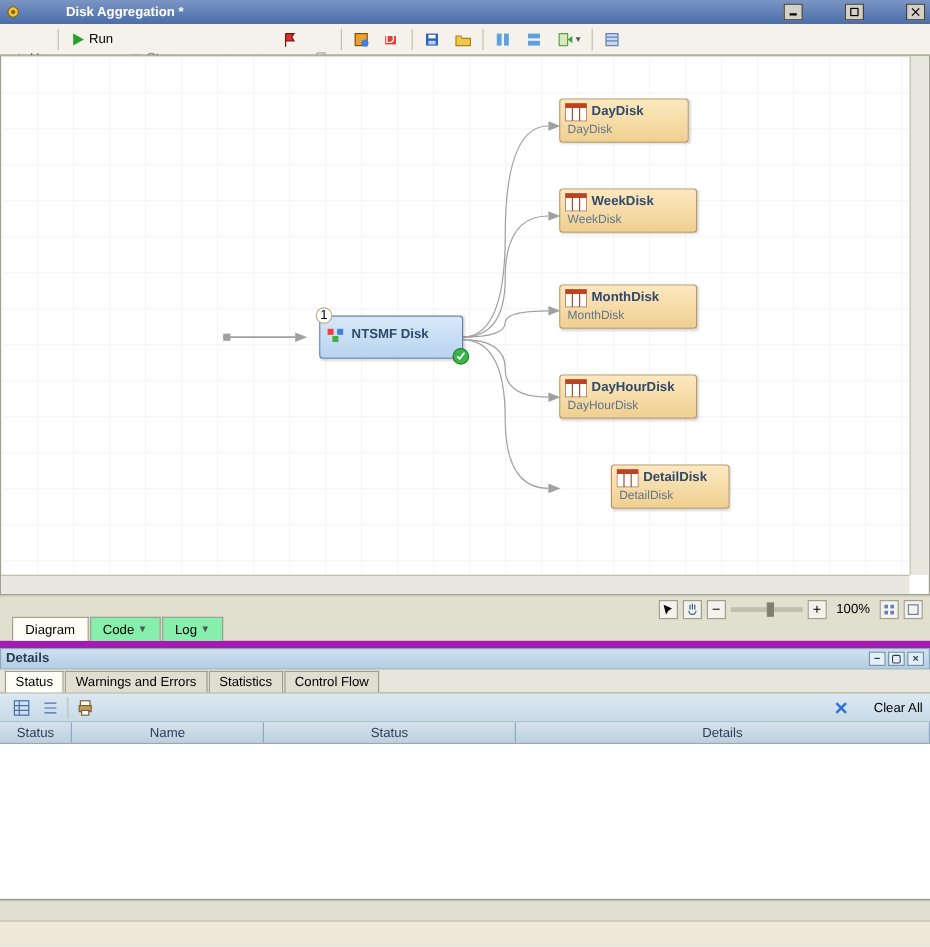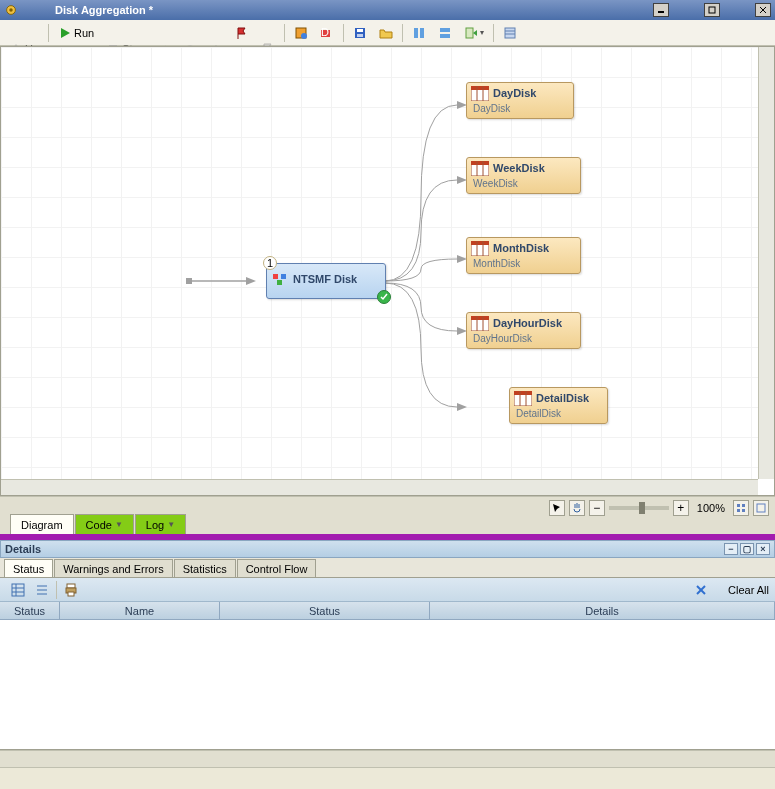--- a/index.html
+++ b/index.html
@@ -30,21 +30,21 @@
   .node-icon { position: absolute; left: 4px; top: 3px; width: 18px; height: 15px; }
   .badge { position:absolute; width:14px; height:14px; border-radius:50%; background:#fff; border:1px solid #c0b080; display:flex; align-items:center; justify-content:center; font-size:9px; }
   .badge-ok { background:#39b54a; border-color:#2a8038; }
 
   .zoom-bar { height: 22px; background: #e1dfd0; border-top: 1px solid #c0c0b0; display: flex; align-items: center; justify-content: flex-end; padding: 0 6px; gap: 4px; }
   .zicon { width: 16px; height: 16px; border: 1px solid #a0a090; background: #f4f2ea; display: inline-flex; align-items:center; justify-content:center; cursor: pointer; font-size: 12px; }
   .zslider { width: 60px; height: 4px; background: #c0c0b0; position: relative; }
   .zslider::after { content:""; position:absolute; left:50%; top:-4px; width:6px; height:12px; background:#808070; }
 
   .tabs-row { height: 22px; display: flex; align-items: flex-end; padding: 0 10px; gap: 1px; border-bottom: 6px solid #a21caf; background: #e1dfd0; }
-  .tab { height: 20px; padding: 0 10px; border: 1px solid #a0a090; border-bottom: none; background: #84cc16; display: inline-flex; align-items: center; gap: 3px; cursor: pointer; }
+  .tab { height: 20px; padding: 0 10px; border: 1px solid #a0a090; border-bottom: none; background: #86efac; display: inline-flex; align-items: center; gap: 3px; cursor: pointer; }
   .tab.active { background: #fffef6; }
   .tab .dd { font-size:8px; color:#555; }
 
   .details-hdr { height: 18px; background: linear-gradient(#cfe0ee,#b4cee4); border: 1px solid #8aa6c0; display: flex; align-items: center; padding: 0 4px; font-weight: bold; color: #2b3d55; }
   .details-hdr .spacer { flex:1; }
   .pbtn { width: 14px; height: 12px; margin-left: 2px; border: 1px solid #7a94b0; background: #e4eef6; cursor: pointer; display: inline-flex; align-items:center; justify-content:center; font-size:9px; }
 
   .subtabs { height: 20px; background: #e8e6da; border-bottom: 1px solid #a0a090; display: flex; align-items: flex-end; padding-left: 4px; }
   .subtab { height: 18px; padding: 0 8px; border: 1px solid #a0a090; border-bottom:none; margin-right:1px; background:#e0ded0; cursor:pointer; display:inline-flex; align-items:center; }
   .subtab.active { background:#fffef6; }

